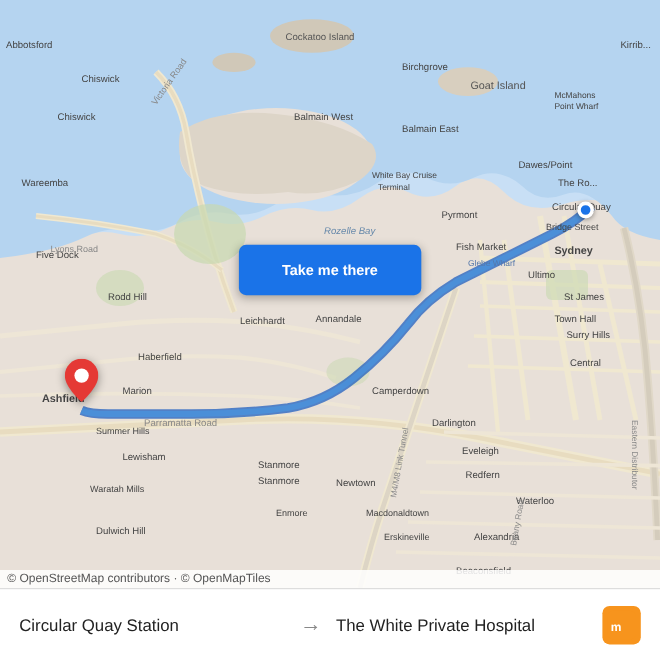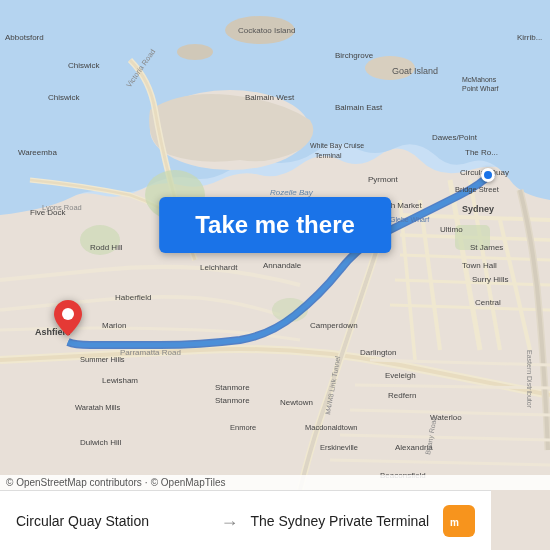--- a/index.html
+++ b/index.html
@@ -30,21 +30,21 @@
     .take-me-there-btn {
       position: absolute;
       left: 50%;
       top: 46%;
       transform: translate(-50%, -50%);
       background: #1a73e8;
       color: white;
       border: none;
       border-radius: 6px;
       padding: 14px 36px;
-      font-size: 24px;
+      font-size: 12px;
       font-weight: bold;
       cursor: pointer;
       white-space: nowrap;
       box-shadow: 0 2px 8px rgba(0,0,0,0.3);
     }
 
     
     .attribution {
       position: absolute;
       bottom: 0;
@@ -56,21 +56,21 @@
       padding: 2px 6px;
       text-align: left;
       margin-top: 36px;
     }
 
     
     .bottom-bar {
       position: absolute;
       bottom: 0;
       left: 0;
-      width: 491px;
+      width: 550px;
       height: 60px;
       background: white;
       border-top: 1px solid #ddd;
       display: flex;
       align-items: center;
       padding: 10px 16px;
     }
 
     .bottom-bar .station-from {
       font-size: 14px;
@@ -335,21 +335,21 @@
   <div class="attribution">
     <span>© OpenStreetMap contributors · © OpenMapTiles</span>
   </div>
 </div>
 
 <div class="bottom-bar">
   <span class="station-from">Circular Quay Station</span>
 
   <span class="arrow-icon">→</span>
 
-  <span class="station-to">The Sydney Private Terminal</span>
+  <span class="station-to">The White Private Hospital</span>
 
   <div class="moovit-logo">
     <div class="moovit-logo-icon">
       <svg width="24" height="24" viewBox="0 0 24 24" xmlns="http://www.w3.org/2000/svg">
         <rect width="24" height="24" rx="5" fill="#f7941d"></rect>
         <text x="3" y="17" font-size="10" fill="white" font-family="Arial" font-weight="bold">m</text>
       </svg>
     </div>
   </div>
 </div>

